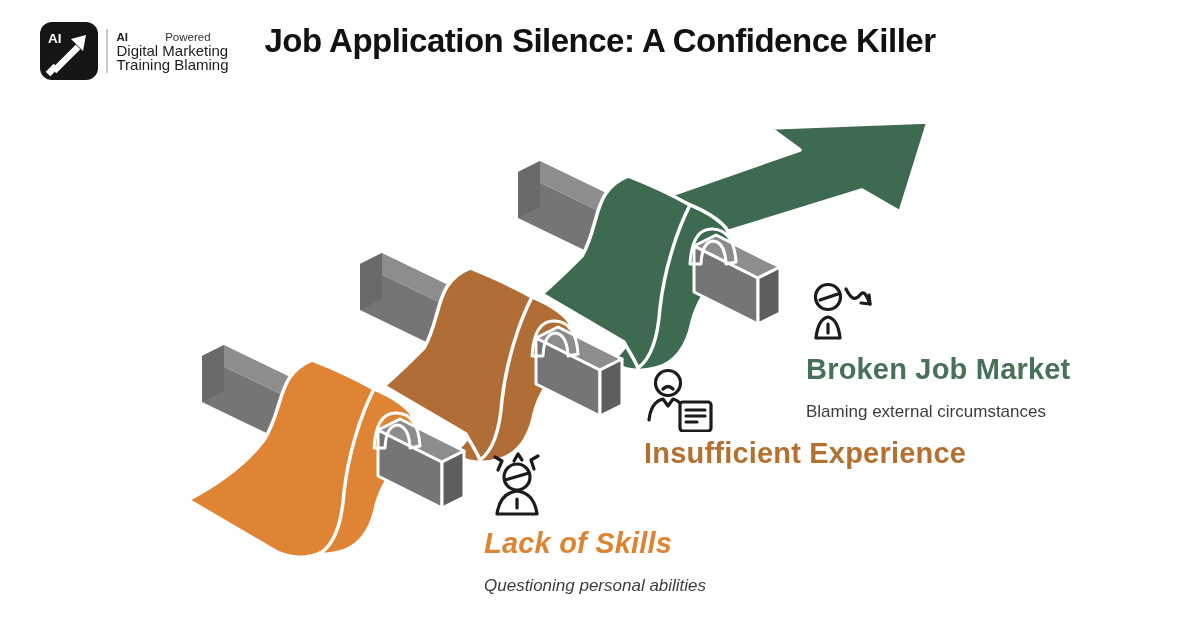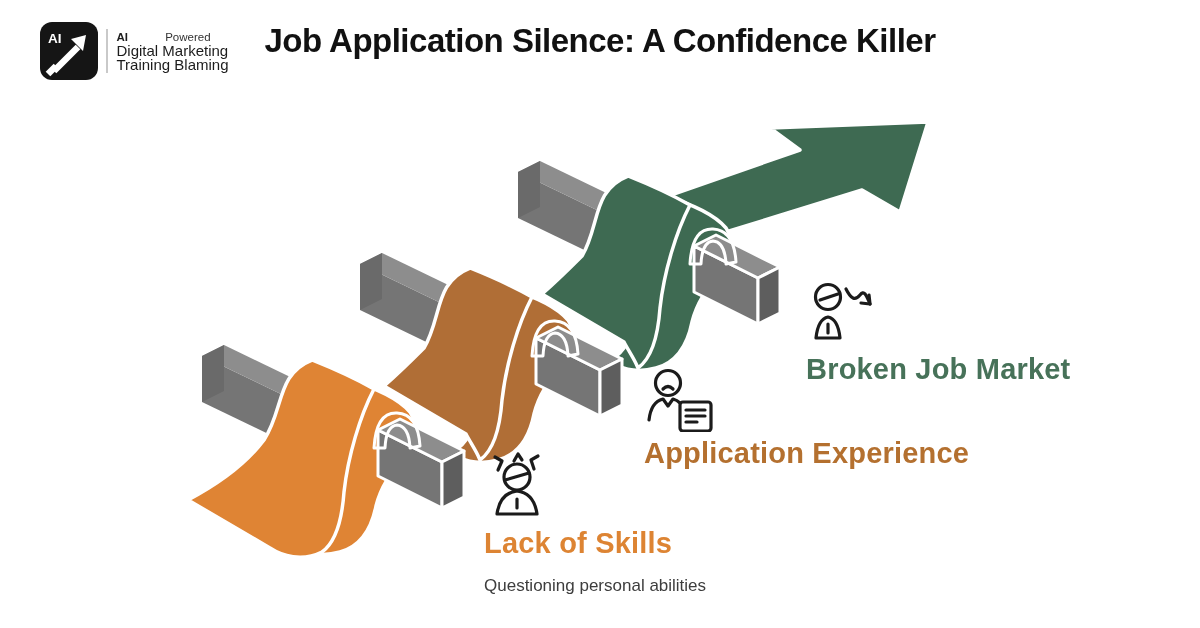--- a/index.html
+++ b/index.html
@@ -18,21 +18,21 @@
   .scene{position:absolute;top:0;left:0;}
   .bt{fill:var(--bar_top);} .bf{fill:var(--bar_front);} .bc{fill:var(--bar_cap);} .bc2{fill:var(--bar_end);}
   .fbp{stroke:#fff;stroke-width:3;stroke-linejoin:round;}
   .rib{stroke:#fff;stroke-width:3.5;stroke-linejoin:round;}
   .c1{fill:var(--stage1);} .c2{fill:var(--stage2);} .c3{fill:var(--stage3);}
   .arch{fill:none;stroke:#fff;stroke-width:3;stroke-linejoin:round;}
   
   .label{position:absolute;}
   .label h3{margin:5px 0 0 0;font-size:29px;font-weight:700;letter-spacing:0.2px;}
   .label p{margin:16px 0 0 0;font-size:17px;color:var(--text_dark);}
-  #lb1{left:484px;top:448px;} #lb2{left:644px;top:366px;} #lb3{left:806px;top:280px;}
+  #lb1{left:484px;top:448px;font-style:italic;} #lb2{left:644px;top:366px;} #lb3{left:806px;top:280px;}
   .pic{display:block;}
   .ic{stroke:#1b1b1b;stroke-width:3.2;fill:none;stroke-linecap:round;stroke-linejoin:round;}
 </style>
 </head>
 <body>
 
 <div class="logo">
   <svg class="logo-badge" viewBox="0 0 58 58">
     <rect x="0" y="0" width="58" height="58" rx="12" fill="#151515"></rect>
     <text x="8" y="21" fill="#fff" font-size="13.5" font-weight="bold" font-family="Liberation Sans, sans-serif">AI</text>
@@ -141,28 +141,29 @@
     <g class="ic">
       <circle cx="24" cy="17" r="12.5"></circle>
       <path d="M19,23 Q24,18 29,23"></path>
       <path d="M5,54 Q7,36 19,33 L24,40 L29,33 Q33,34 36,37"></path>
       <rect x="36" y="36" width="31" height="29" rx="3" fill="#fff"></rect>
       <line x1="42" y1="44" x2="61" y2="44"></line>
       <line x1="42" y1="50" x2="61" y2="50"></line>
       <line x1="42" y1="56" x2="53" y2="56"></line>
     </g>
   </svg>
-  <h3 style="color: rgb(180, 112, 47);">Application Experience</h3>
+  <h3 style="color: rgb(180, 112, 47);">Insufficient Experience</h3>
 </div>
 
 <div class="label" id="lb3">
   <svg class="pic" width="76" height="68" viewBox="0 0 76 68">
     <g class="ic">
       <circle cx="22" cy="17" r="12.5"></circle>
       <path d="M14,20 L32,14"></path>
       <path d="M10,58 Q12,39 22,37 Q32,39 34,58 Z"></path>
       <line x1="22" y1="44" x2="22" y2="53"></line>
       <path d="M40,9 C45,19 49,21 54,15 C58,10 60,14 64,24"></path>
       <path d="M55,23 L64,24 L63,15"></path>
     </g>
   </svg>
   <h3 style="color: rgb(71, 114, 89);">Broken Job Market</h3>
+  <p>Blaming external circumstances</p>
 </div>
 
 </body></html>

